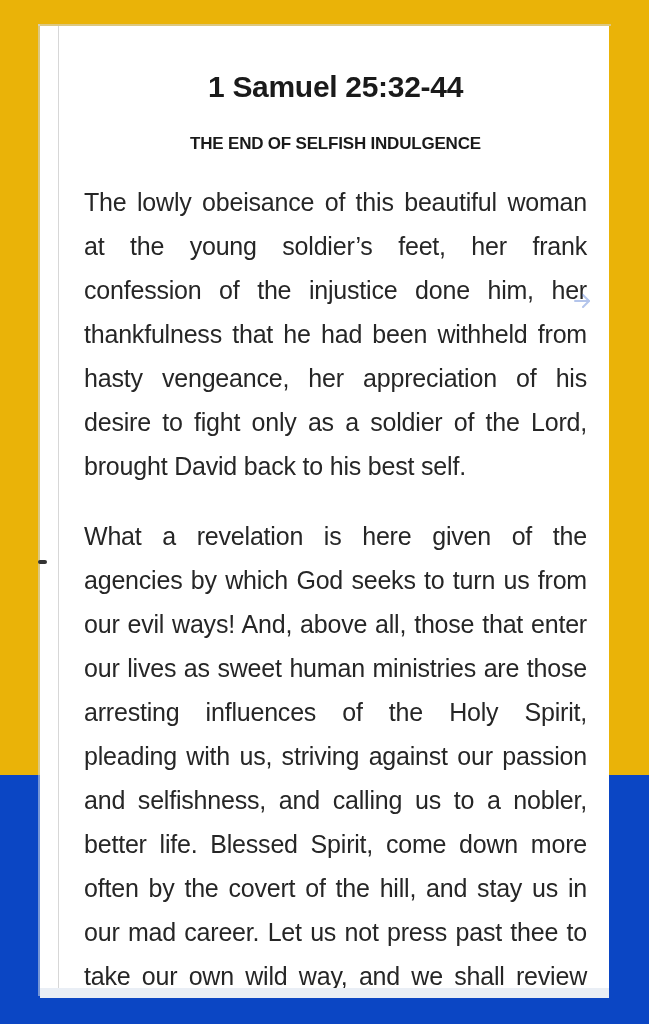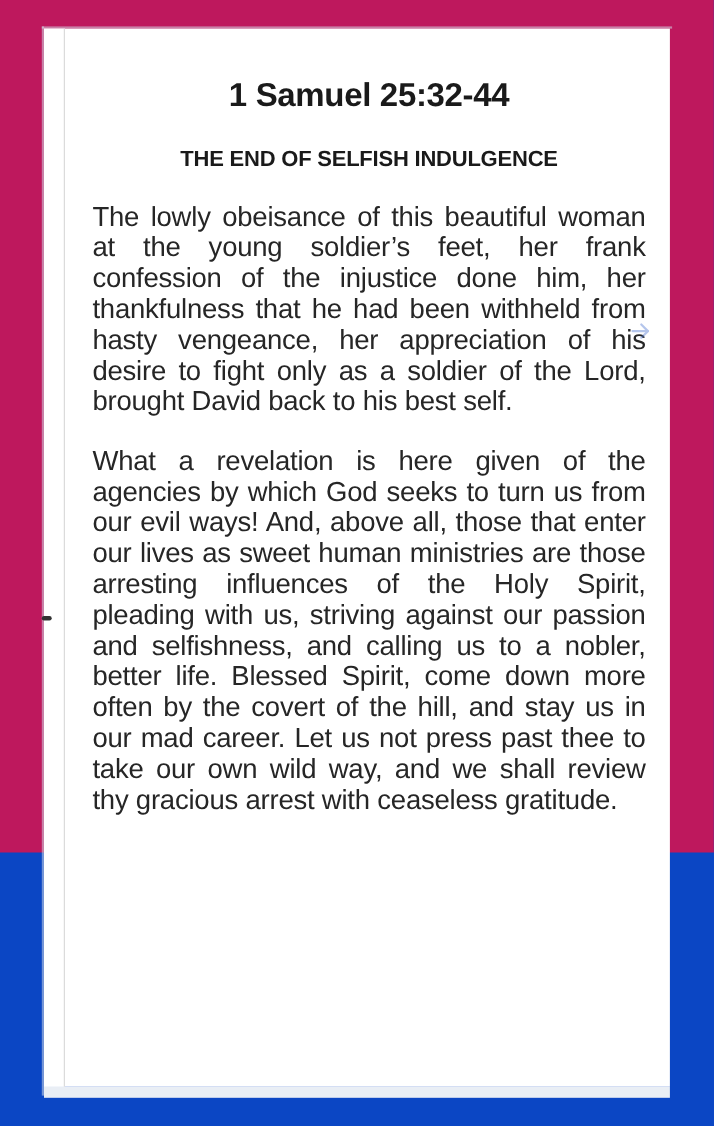--- a/index.html
+++ b/index.html
@@ -10,21 +10,21 @@
   body {
     width: 649px;
     height: 1024px;
     font-family: "Liberation Sans", sans-serif;
     overflow: hidden;
   }
   .screen {
     position: relative;
     width: 649px;
     height: 775px;
-    background: #be185d;
+    background: #eab308;
     box-sizing: border-box;
   }
   
   .frame-edge-top {
     position: absolute;
     left: 38px;
     top: 24px;
     width: 573px;
     height: 2px;
     background: #cfd8e6;
@@ -84,30 +84,30 @@
   }
   .title {
     font-size: 30px;
     font-weight: bold;
     color: #1a1a1a;
     text-align: center;
     letter-spacing: -0.3px;
     margin: 22px 0 0 0;
   }
   .subtitle {
-    font-size: 20px;
+    font-size: 17px;
     font-weight: bold;
     color: #1a1a1a;
     text-align: center;
     margin: 30px 0 0 0;
     letter-spacing: -0.2px;
   }
   .para {
     font-size: 25px;
-    line-height: 28px;
+    line-height: 44px;
     color: #262626;
     text-align: justify;
     text-justify: inter-word;
     margin: 26px 0 0 0;
     letter-spacing: -0.2px;
   }
   .para:last-child {
     margin-bottom: 16px;
   }
   

